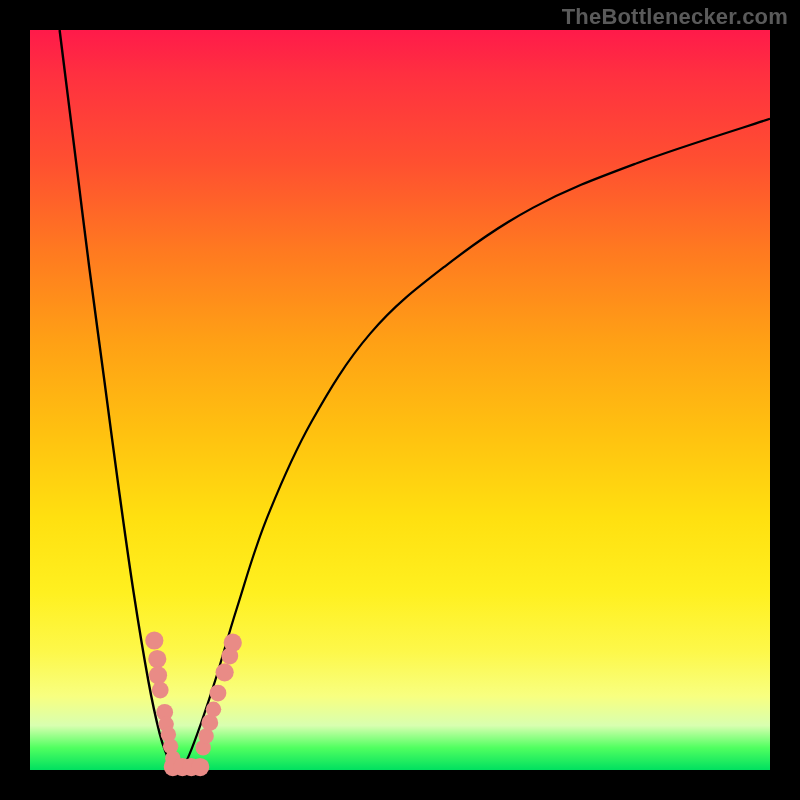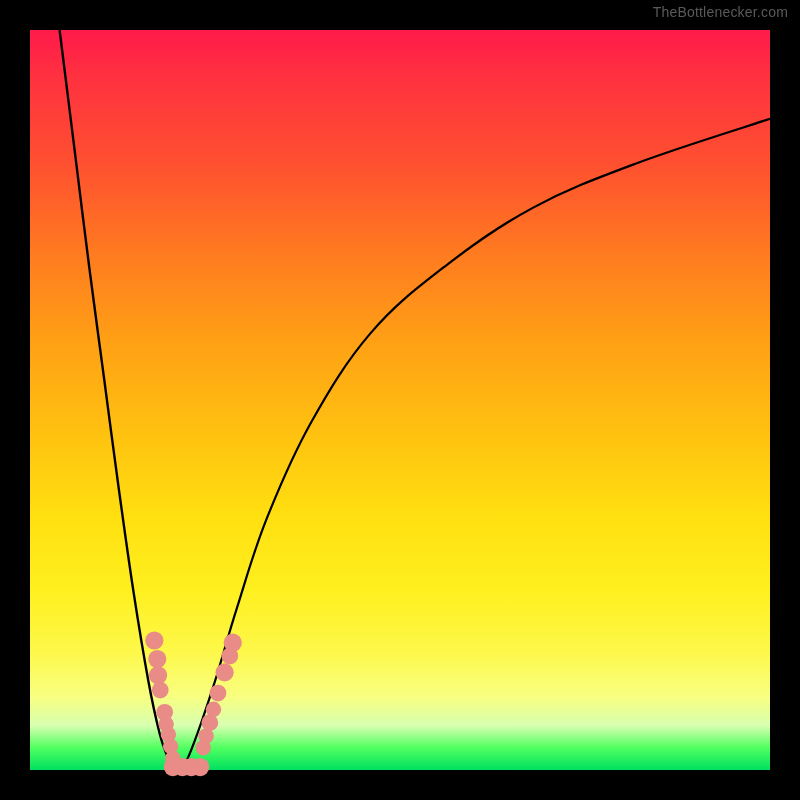--- a/index.html
+++ b/index.html
@@ -39,23 +39,23 @@
       #d8ffb0 94%,
       #50ff60 97%,
       #00e060 100%
     );
   }
   .watermark {
     position: absolute;
     top: 4px;
     right: 12px;
     color: #5a5a5a;
-    font-size: 14px;
+    font-size: 22px;
     letter-spacing: 0.2px;
-    font-weight: 400;
+    font-weight: 700;
   }
   svg.curves {
     position: absolute;
     top: 0;
     left: 0;
     width: 740px;
     height: 740px;
     overflow: visible;
   }
 </style>

